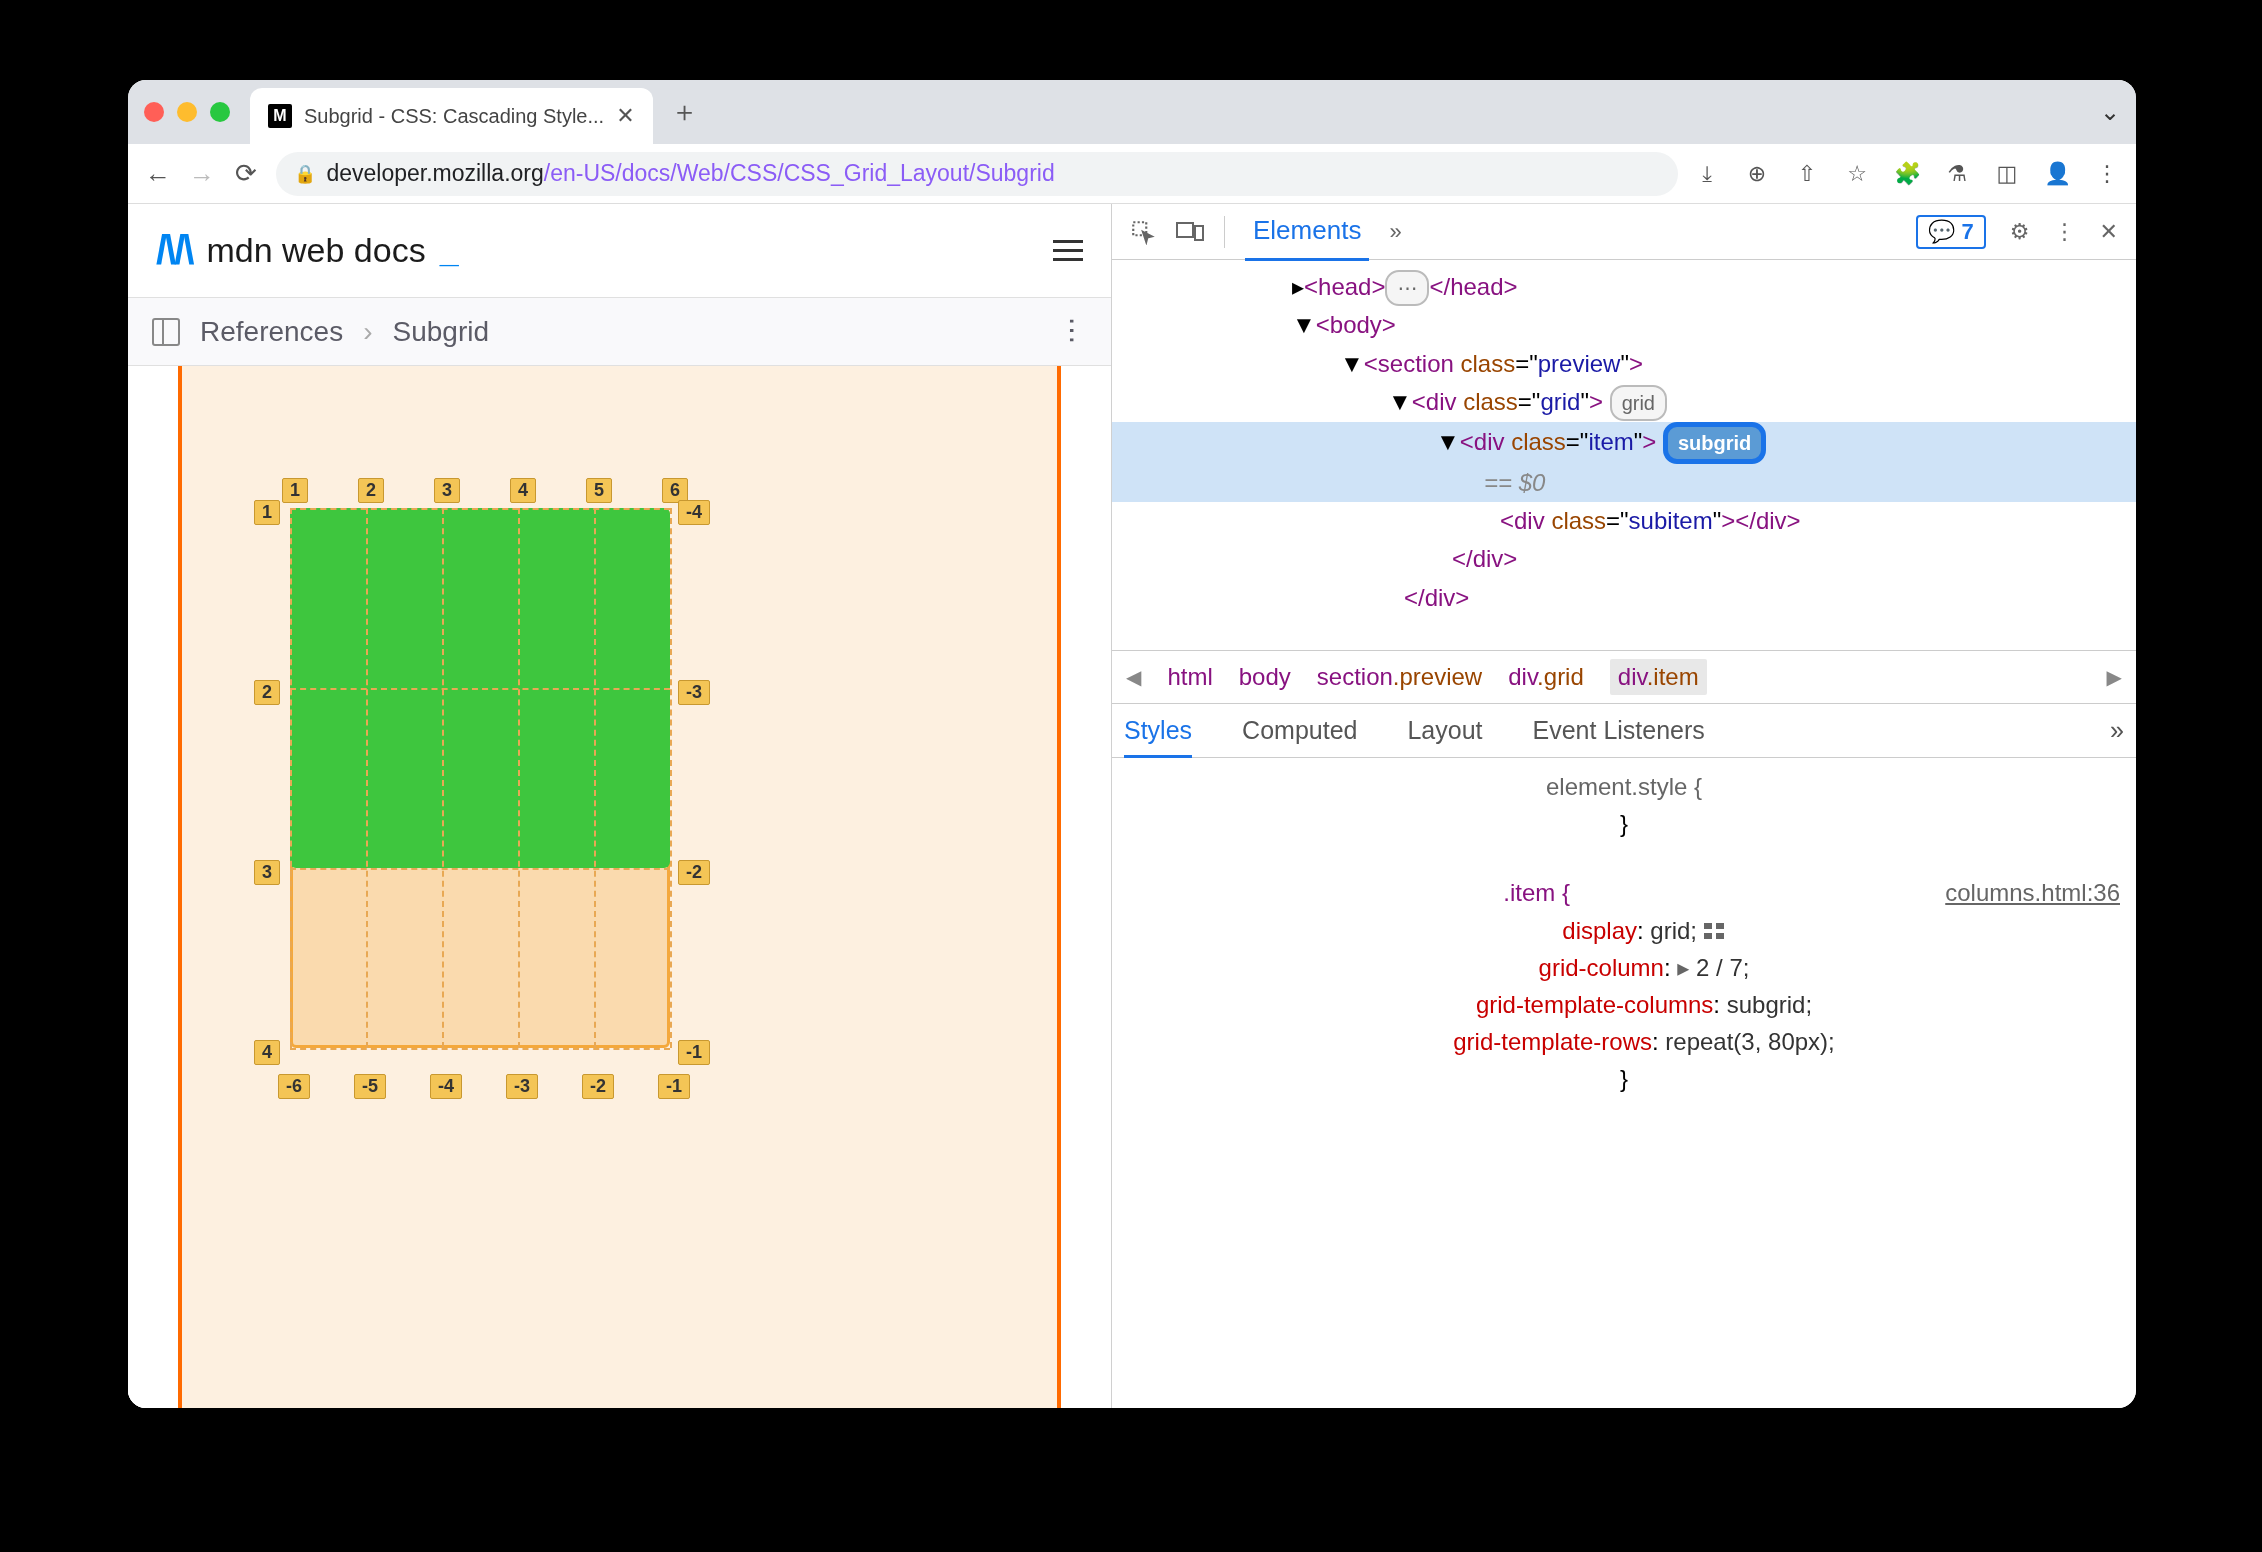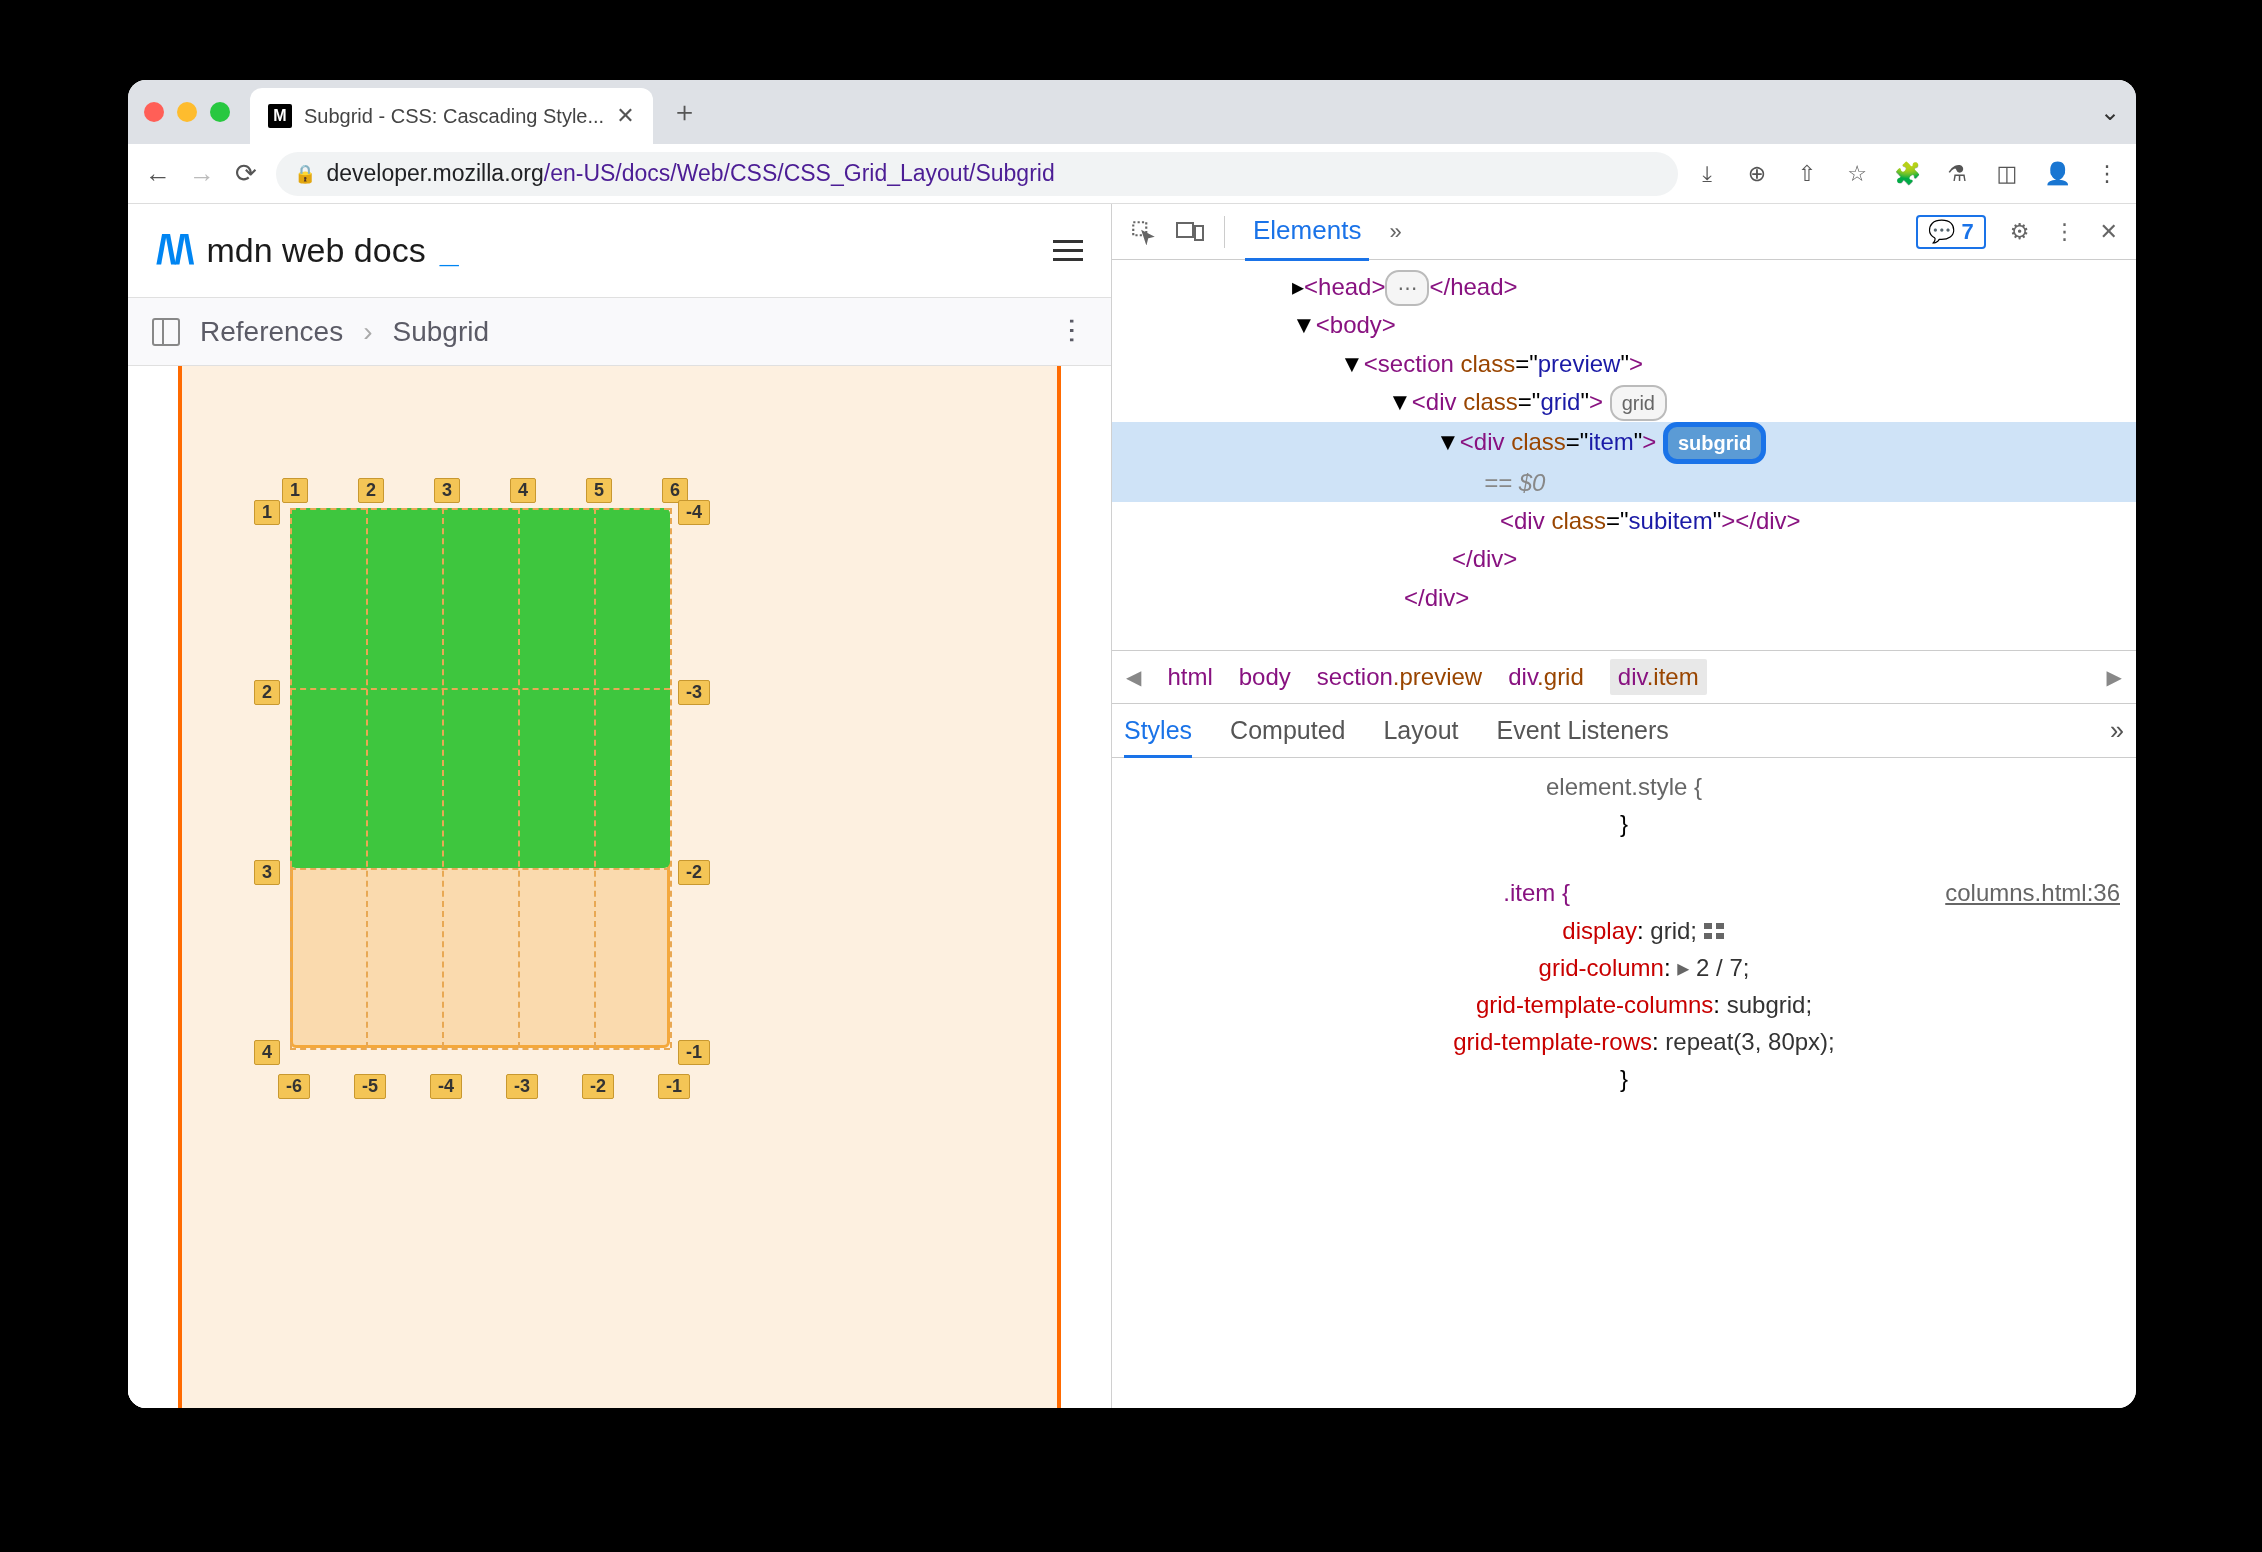--- a/index.html
+++ b/index.html
@@ -15,21 +15,21 @@
 .tab-close { font-size: 22px; color: #555; }
 .new-tab { font-size: 28px; color: #555; margin-left: 18px; }
 .tab-menu { margin-left: auto; font-size: 24px; color: #333; }
 .addrbar { height: 60px; background: #fff; border-bottom: 1px solid #ddd; display: flex; align-items: center; padding: 0 16px; gap: 16px; }
 .nav-icon { width: 28px; height: 28px; color: #555; display: flex; align-items: center; justify-content: center; font-size: 26px; }
 .nav-icon.dis { color: #bbb; }
 .url-area { flex: 1; display: flex; align-items: center; background: #f1f3f4; border-radius: 24px; height: 44px; padding: 0 18px; gap: 10px; }
 .lock { font-size: 18px; color: #555; }
 .url-text { font-size: 23px; color: #202124; }
 .url-text .host { color: #202124; }
-.url-text .path { color: #4c1d95; }
+.url-text .path { color: #8b5cf6; }
 .tool-icons { display: flex; gap: 24px; align-items: center; }
 .ti { font-size: 22px; color: #555; width: 26px; text-align: center; }
 .content { display: flex; height: calc(100% - 124px); }
 .page { width: 984px; background: #fff; border-right: 1px solid #d0d0d0; display: flex; flex-direction: column; }
 .mdn-header { height: 94px; display: flex; align-items: center; padding: 0 28px; border-bottom: 1px solid #e0e0e0; justify-content: space-between; }
 .mdn-logo { display: flex; align-items: center; gap: 14px; font-size: 34px; font-weight: 500; color: #1b1b1b; }
 .mdn-m { color: #0085f2; font-weight: 900; font-size: 40px; letter-spacing: -2px; }
 .mdn-caret { color: #0085f2; font-weight: 900; }
 .hamburger { display: flex; flex-direction: column; gap: 6px; }
 .hamburger span { width: 30px; height: 3px; background: #333; }
@@ -61,21 +61,21 @@
 .attr-name { color: #994500; }
 .attr-val { color: #1a1aa6; }
 .dom-pill { display: inline-block; border: 2px solid #bbb; border-radius: 14px; padding: 0 10px; font-size: 20px; color: #666; background: #f5f5f5; }
 .dom-pill.hl { border: 5px solid #1a73e8; background: #5b9bd5; color: #fff; font-weight: 600; }
 .dom-eq { color: #888; font-style: italic; }
 .crumbs { height: 54px; border-top: 1px solid #ccc; border-bottom: 1px solid #ccc; display: flex; align-items: center; padding: 0 14px; gap: 26px; font-size: 24px; }
 .crumb-arrow { color: #888; font-size: 20px; }
 .crumb-t { color: #881280; }
 .crumb-c { color: #994500; }
 .crumb.sel { background: #e8e8e8; padding: 4px 8px; border-radius: 2px; }
-.style-tabs { height: 54px; border-bottom: 1px solid #ccc; display: flex; align-items: center; padding: 0 12px; gap: 38px; font-size: 25px; color: #555; }
+.style-tabs { height: 54px; border-bottom: 1px solid #ccc; display: flex; align-items: center; padding: 0 12px; gap: 50px; font-size: 25px; color: #555; }
 .style-tab.active { color: #1a73e8; border-bottom: 3px solid #1a73e8; padding-bottom: 10px; margin-bottom: -12px; }
 .style-filter { height: 54px; border-bottom: 1px solid #ccc; display: flex; align-items: center; }
 .filter-input { flex: 0 0 440px; border: 1px solid #ccc; height: 40px; margin-left: 8px; padding: 0 12px; font-size: 22px; color: #888; background: #fff; }
 .filter-btns { display: flex; gap: 22px; margin-left: 14px; font-family: Menlo, monospace; font-size: 22px; color: #555; align-items: center; }
 .styles-body { flex: 1; font-family: Menlo, monospace; font-size: 24px; line-height: 1.55; padding: 10px 16px; overflow: auto; text-align: center; }
 .rule-selector { color: #666; }
 .rule-link { float: right; color: #666; text-decoration: underline; }
 .prop-line { padding-left: 40px; }
 .prop-name { color: #c80000; }
 .prop-val { color: #333; }

